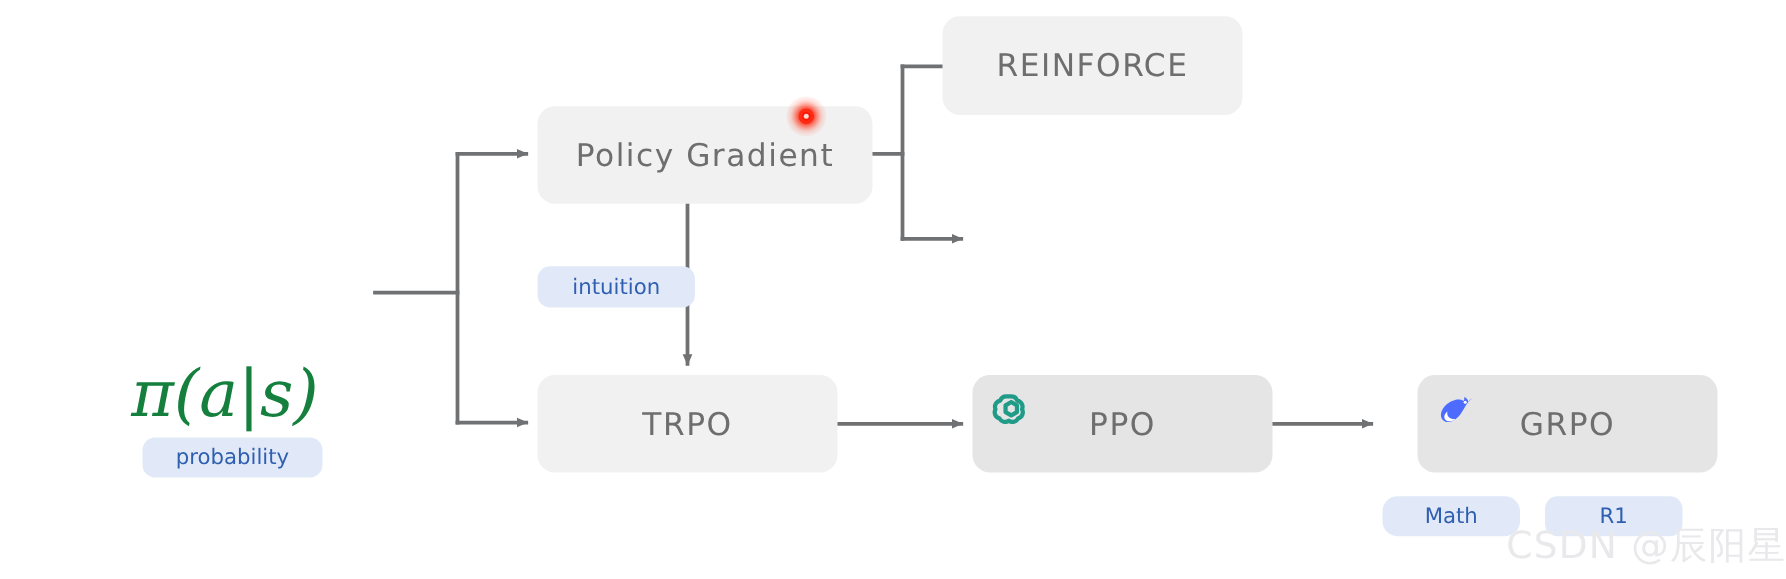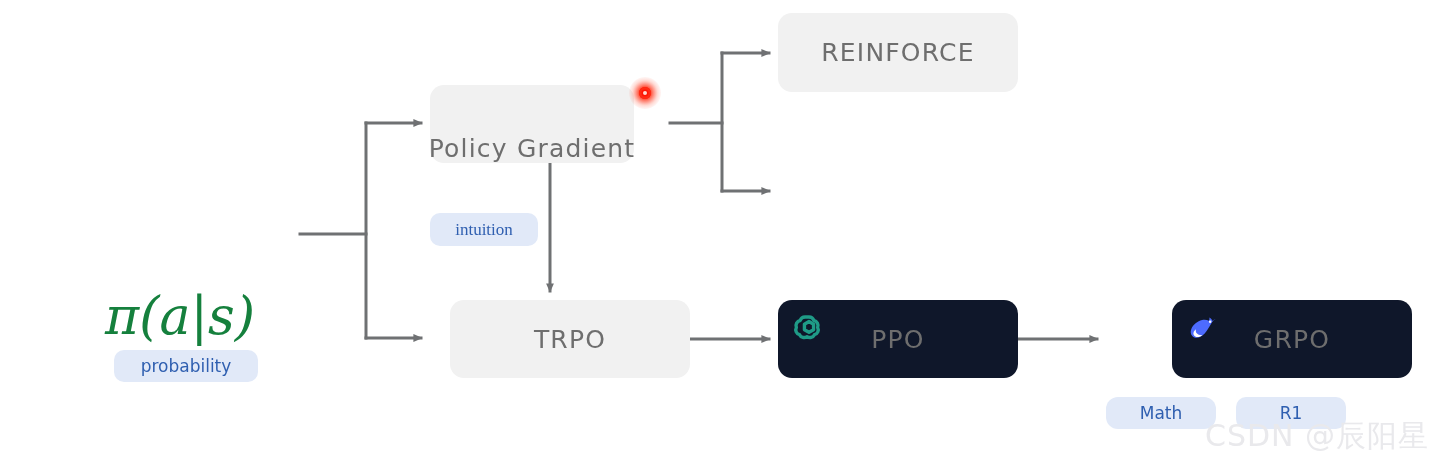--- a/index.html
+++ b/index.html
@@ -40,29 +40,29 @@
   }
   .node .node-label {
     font-family: "DejaVu Sans", sans-serif;
     font-size: 25px;
     color: #6e6e6e;
     letter-spacing: 1.2px;
     white-space: nowrap;
   }
   .node-gray   { background: #f1f1f1; }
   .node-peach  { background: #fdf1e8; }
-  .node-blue   { background: #0f172a; }
+  .node-blue   { background: #e5e5e5; }
 
   #node-policy-based   { left: 60px;   top: 195px; width: 240px; height: 78px; }
-  #node-policy-grad    { left: 430px;  top: 85px;  width: 204px; height: 78px; align-items: flex-end; }
-  #node-trpo           { left: 450px;  top: 300px; width: 240px; height: 78px; }
-  #node-reinforce      { left: 778px;  top: 13px;  width: 240px; height: 79px; }
+  #node-policy-grad    { left: 430px;  top: 85px;  width: 268px; height: 78px; }
+  #node-trpo           { left: 430px;  top: 300px; width: 240px; height: 78px; }
+  #node-reinforce      { left: 754px;  top: 13px;  width: 240px; height: 79px; }
   #node-actor-critic   { left: 778px;  top: 152px; width: 240px; height: 79px; }
   #node-ppo            { left: 778px;  top: 300px; width: 240px; height: 78px; }
-  #node-grpo           { left: 1172px; top: 300px; width: 240px; height: 78px; }
+  #node-grpo           { left: 1134px; top: 300px; width: 240px; height: 78px; }
 
   
   #led-policy-grad {
     position: absolute;
     left: 629px;
     top: 77px;
     width: 32px;
     height: 32px;
     border-radius: 50%;
     background: radial-gradient(circle at 50% 50%,
@@ -112,21 +112,21 @@
     border-radius: 10px;
     display: flex;
     align-items: center;
     justify-content: center;
     font-family: "DejaVu Sans", sans-serif;
     font-size: 17px;
     color: #2f5fb0;
     white-space: nowrap;
   }
   #tag-probability { left: 114px;  top: 350px; width: 144px; height: 32px; }
-  #tag-intuition   { left: 430px;  top: 213px; width: 108px; height: 33px; font-family: Liberation Serif, serif; }
+  #tag-intuition   { left: 430px;  top: 213px; width: 126px; height: 33px; }
   #tag-math        { left: 1106px; top: 397px; width: 110px; height: 32px; border-radius: 12px; }
   #tag-r1          { left: 1236px; top: 397px; width: 110px; height: 32px; }
 
   
   #formula-policy {
     position: absolute;
     left: 60px;
     top: 286px;
     width: 240px;
     text-align: center;

